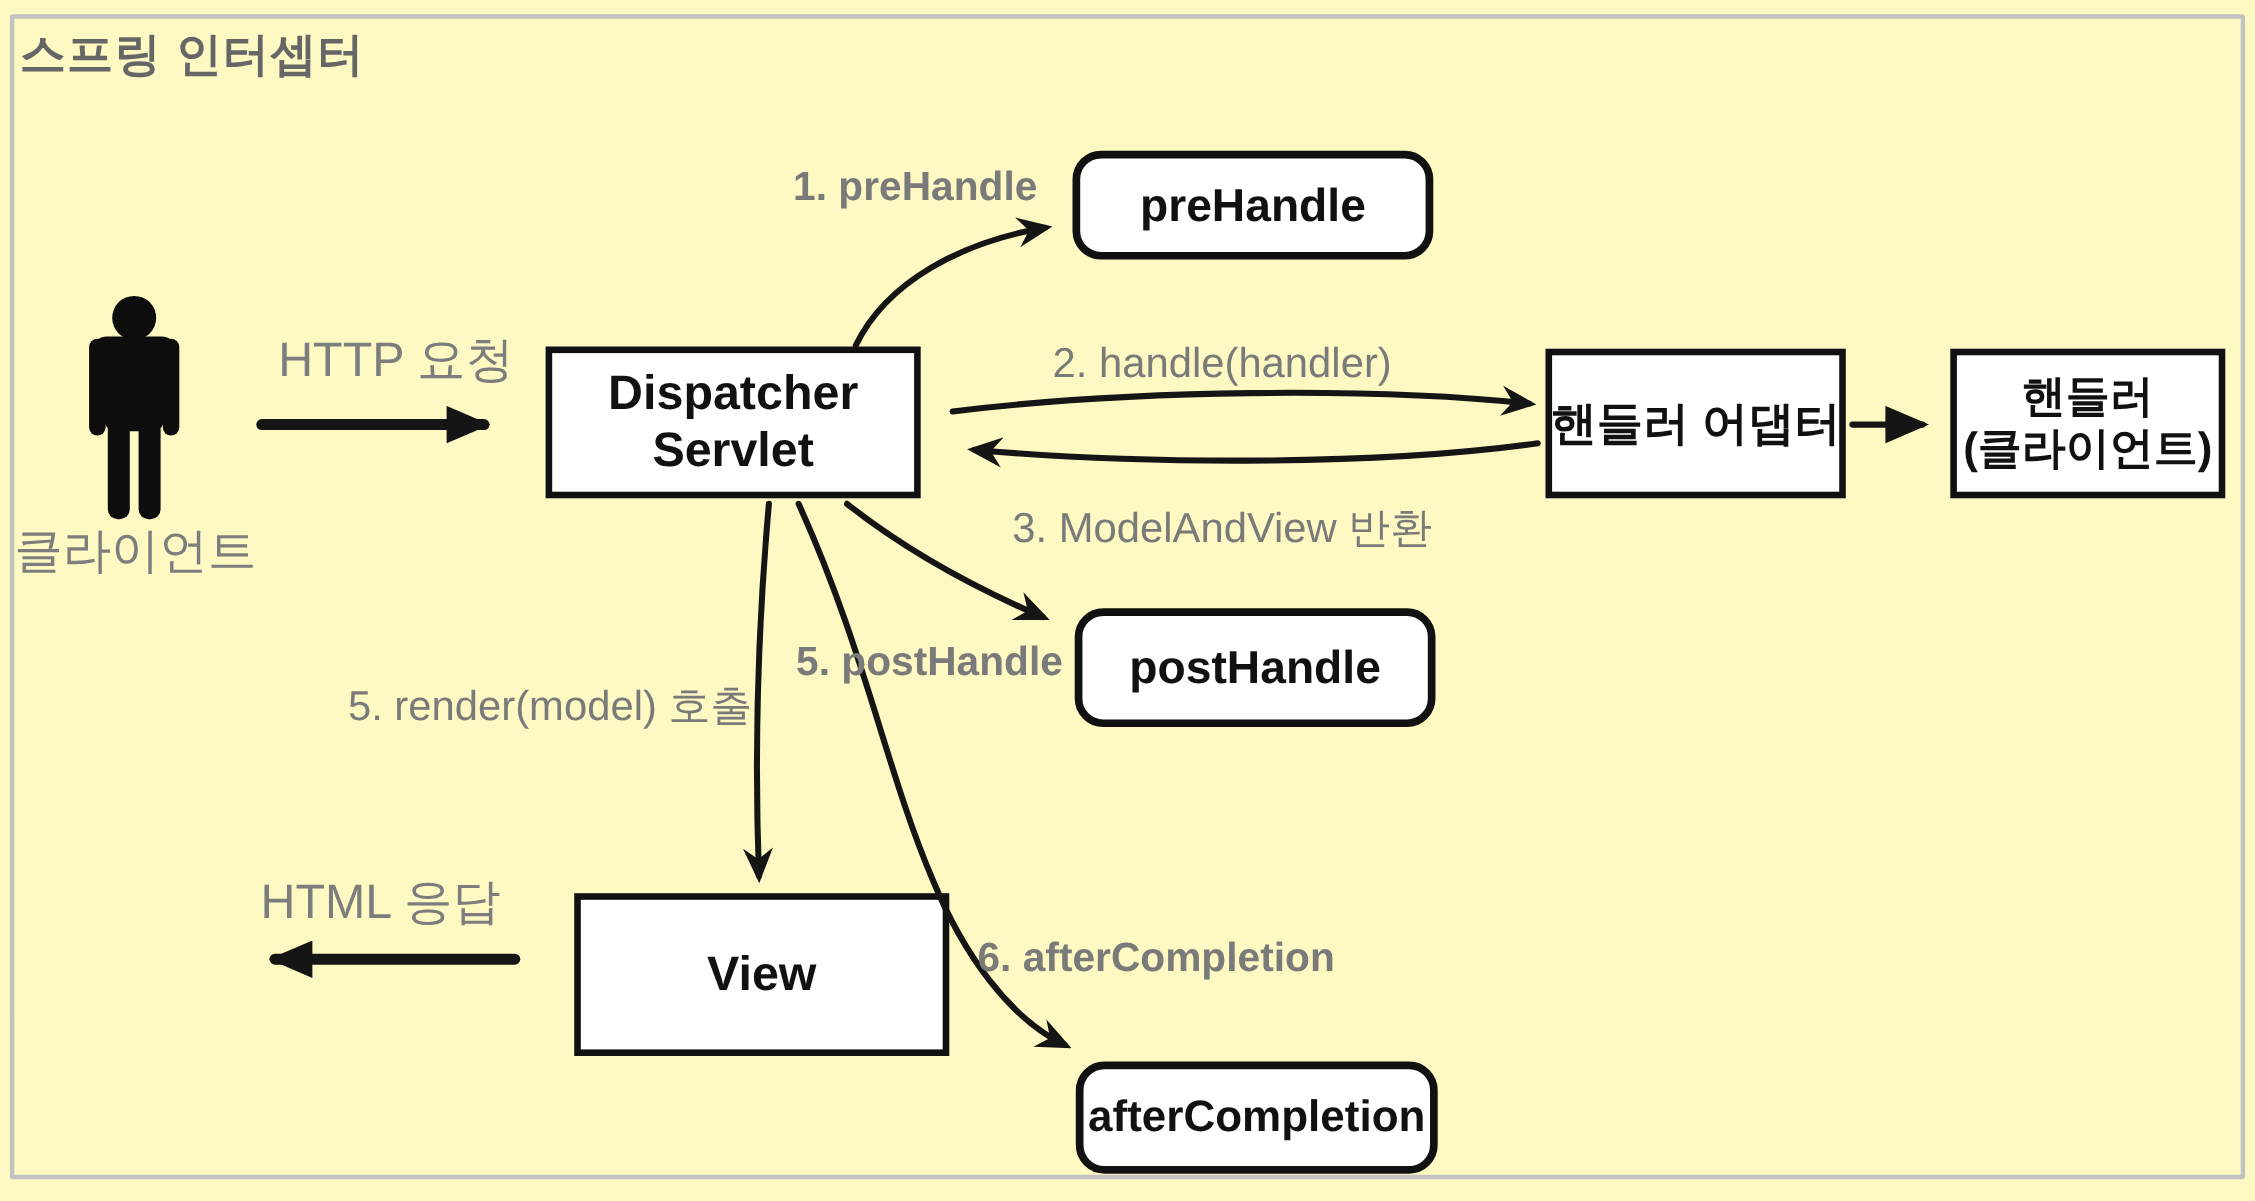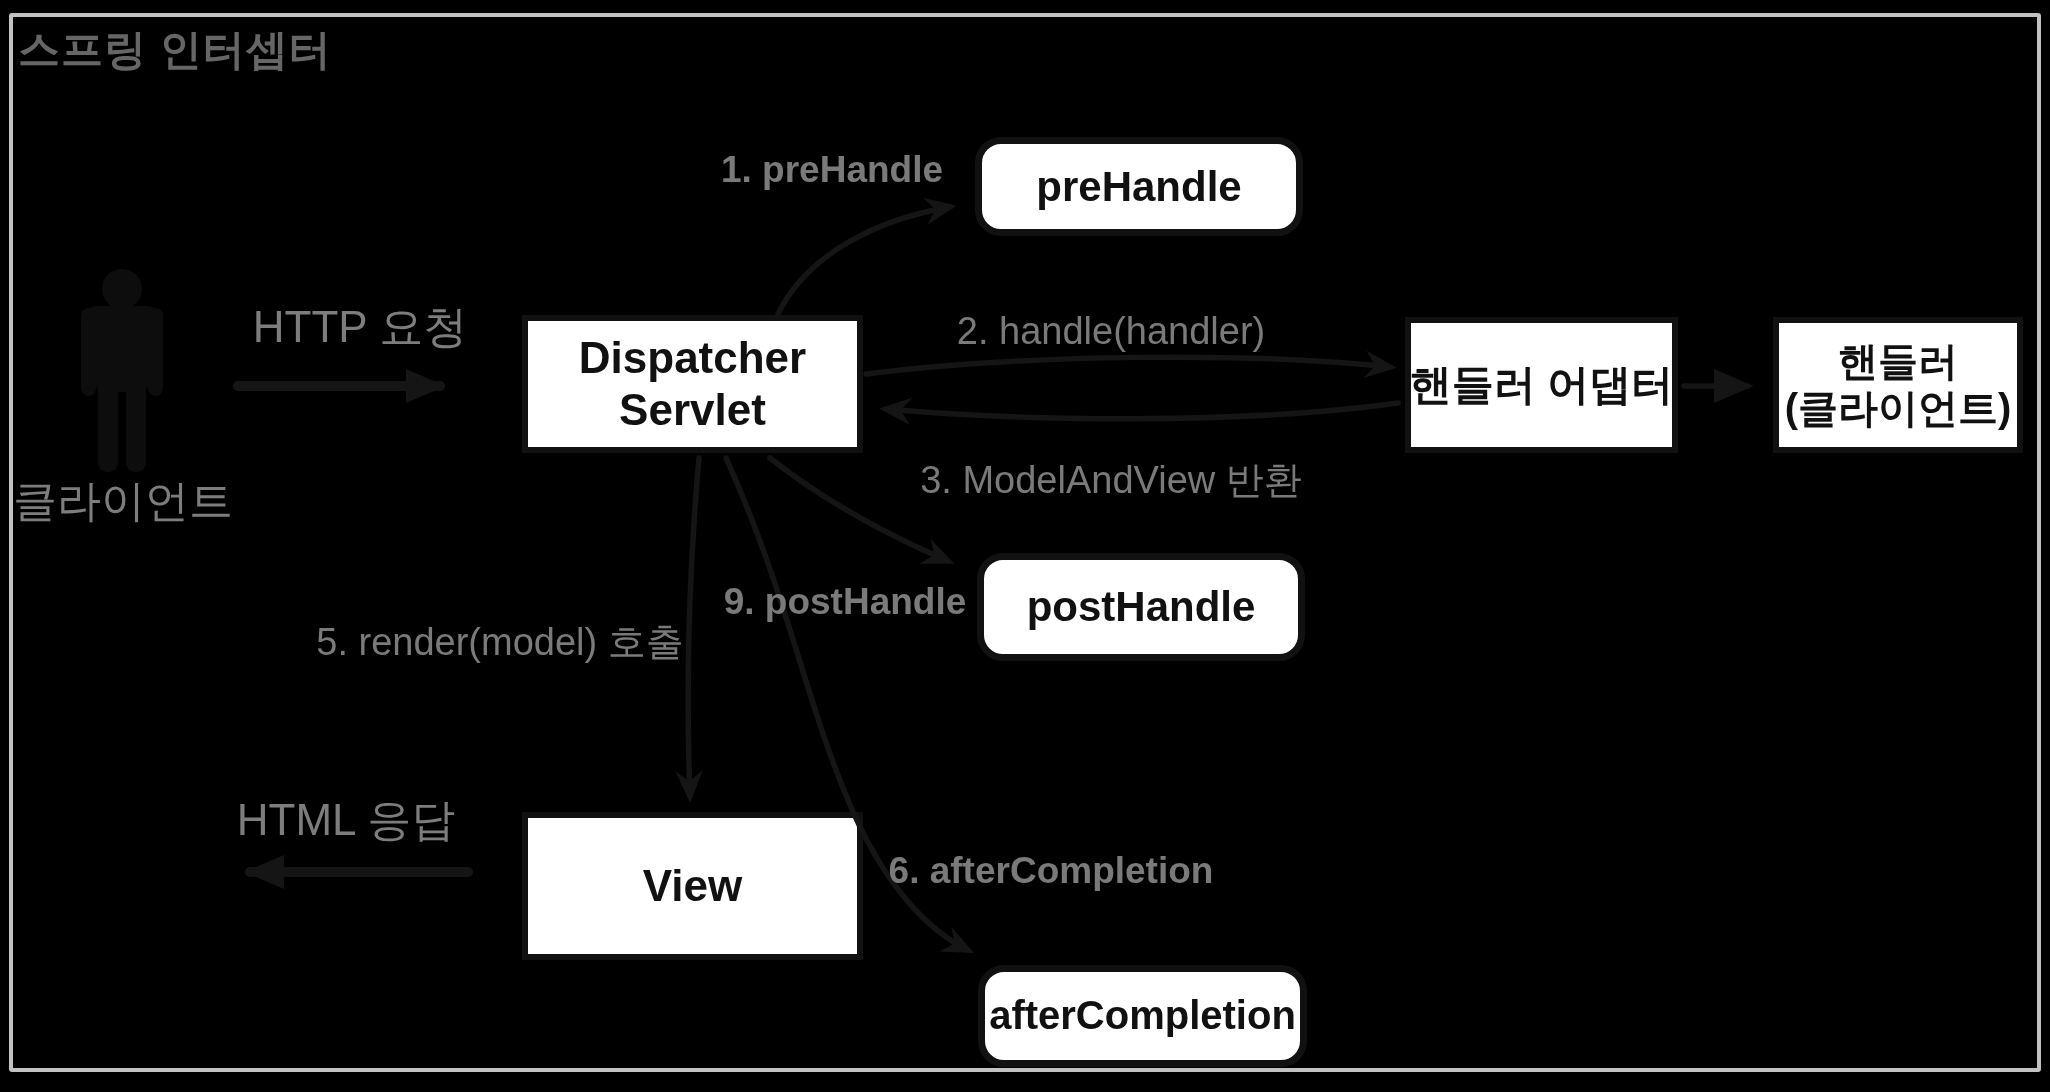--- a/index.html
+++ b/index.html
@@ -3,21 +3,21 @@
 <meta charset="utf-8">
 <style>
   html, body {
     margin: 0; padding: 0;
     background: #ffffff;
     font-family: "Liberation Sans", "DejaVu Sans", sans-serif;
   }
   #canvas {
     position: relative;
     width: 2050px; height: 1092px;
-    background: #000000;
+    background: #fef9c3;
     overflow: hidden;
   }
   #frame {
     position: absolute;
     left: 9px; top: 13px;
     width: 2032px; height: 1059px;
     border: 4px solid #c2c2c2;
     border-radius: 3px;
     box-sizing: border-box;
   }
@@ -40,21 +40,21 @@
     flex-direction: column;
     align-items: center;
     justify-content: center;
     text-align: center;
     color: #111111;
     font-weight: bold;
     line-height: 1.18;
     white-space: nowrap;
   }
   .node.rounded { border-width: 7px; border-radius: 26px; }
-  #box-dispatcher { left: 522px; top: 315px; width: 341px; height: 138px; font-size: 44px; }
+  #box-dispatcher { left: 496px; top: 315px; width: 341px; height: 138px; font-size: 44px; }
   #box-prehandle  { left: 975px; top: 137px; width: 328px; height:  99px; font-size: 42px; }
   #box-posthandle { left: 977px; top: 553px; width: 328px; height: 108px; font-size: 42px; }
   #box-aftercompletion { left: 978px; top: 965px; width: 329px; height: 102px; font-size: 40px; }
   #box-adapter    { left: 1405px; top: 317px; width: 273px; height: 136px; font-size: 42px; }
   #box-controller { left: 1773px; top: 317px; width: 250px; height: 136px; font-size: 40px; }
   #box-view       { left: 522px; top: 812px; width: 341px; height: 148px; font-size: 44px; }
   
   .flabel {
     position: absolute;
     transform: translate(-50%, -50%);
@@ -154,17 +154,17 @@
 
     <path class="stroke thick" d="M 468,872 L 250,872" marker-end="url(#headSolid)"></path>
   </svg>
 
   <div class="flabel big" id="lbl-http">HTTP 요청</div>
   <div class="flabel big" id="lbl-html">HTML 응답</div>
   <div class="flabel big" id="lbl-client">클라이언트</div>
   <div class="flabel bold" id="lbl-s1">1. preHandle</div>
   <div class="flabel" id="lbl-s2">2. handle(handler)</div>
   <div class="flabel" id="lbl-s3">3. ModelAndView 반환</div>
-  <div class="flabel bold" id="lbl-s4">9. postHandle</div>
+  <div class="flabel bold" id="lbl-s4">5. postHandle</div>
   <div class="flabel" id="lbl-s5">5. render(model) 호출</div>
   <div class="flabel bold" id="lbl-s6">6. afterCompletion</div>
 
 </div>
 
 </body></html>

